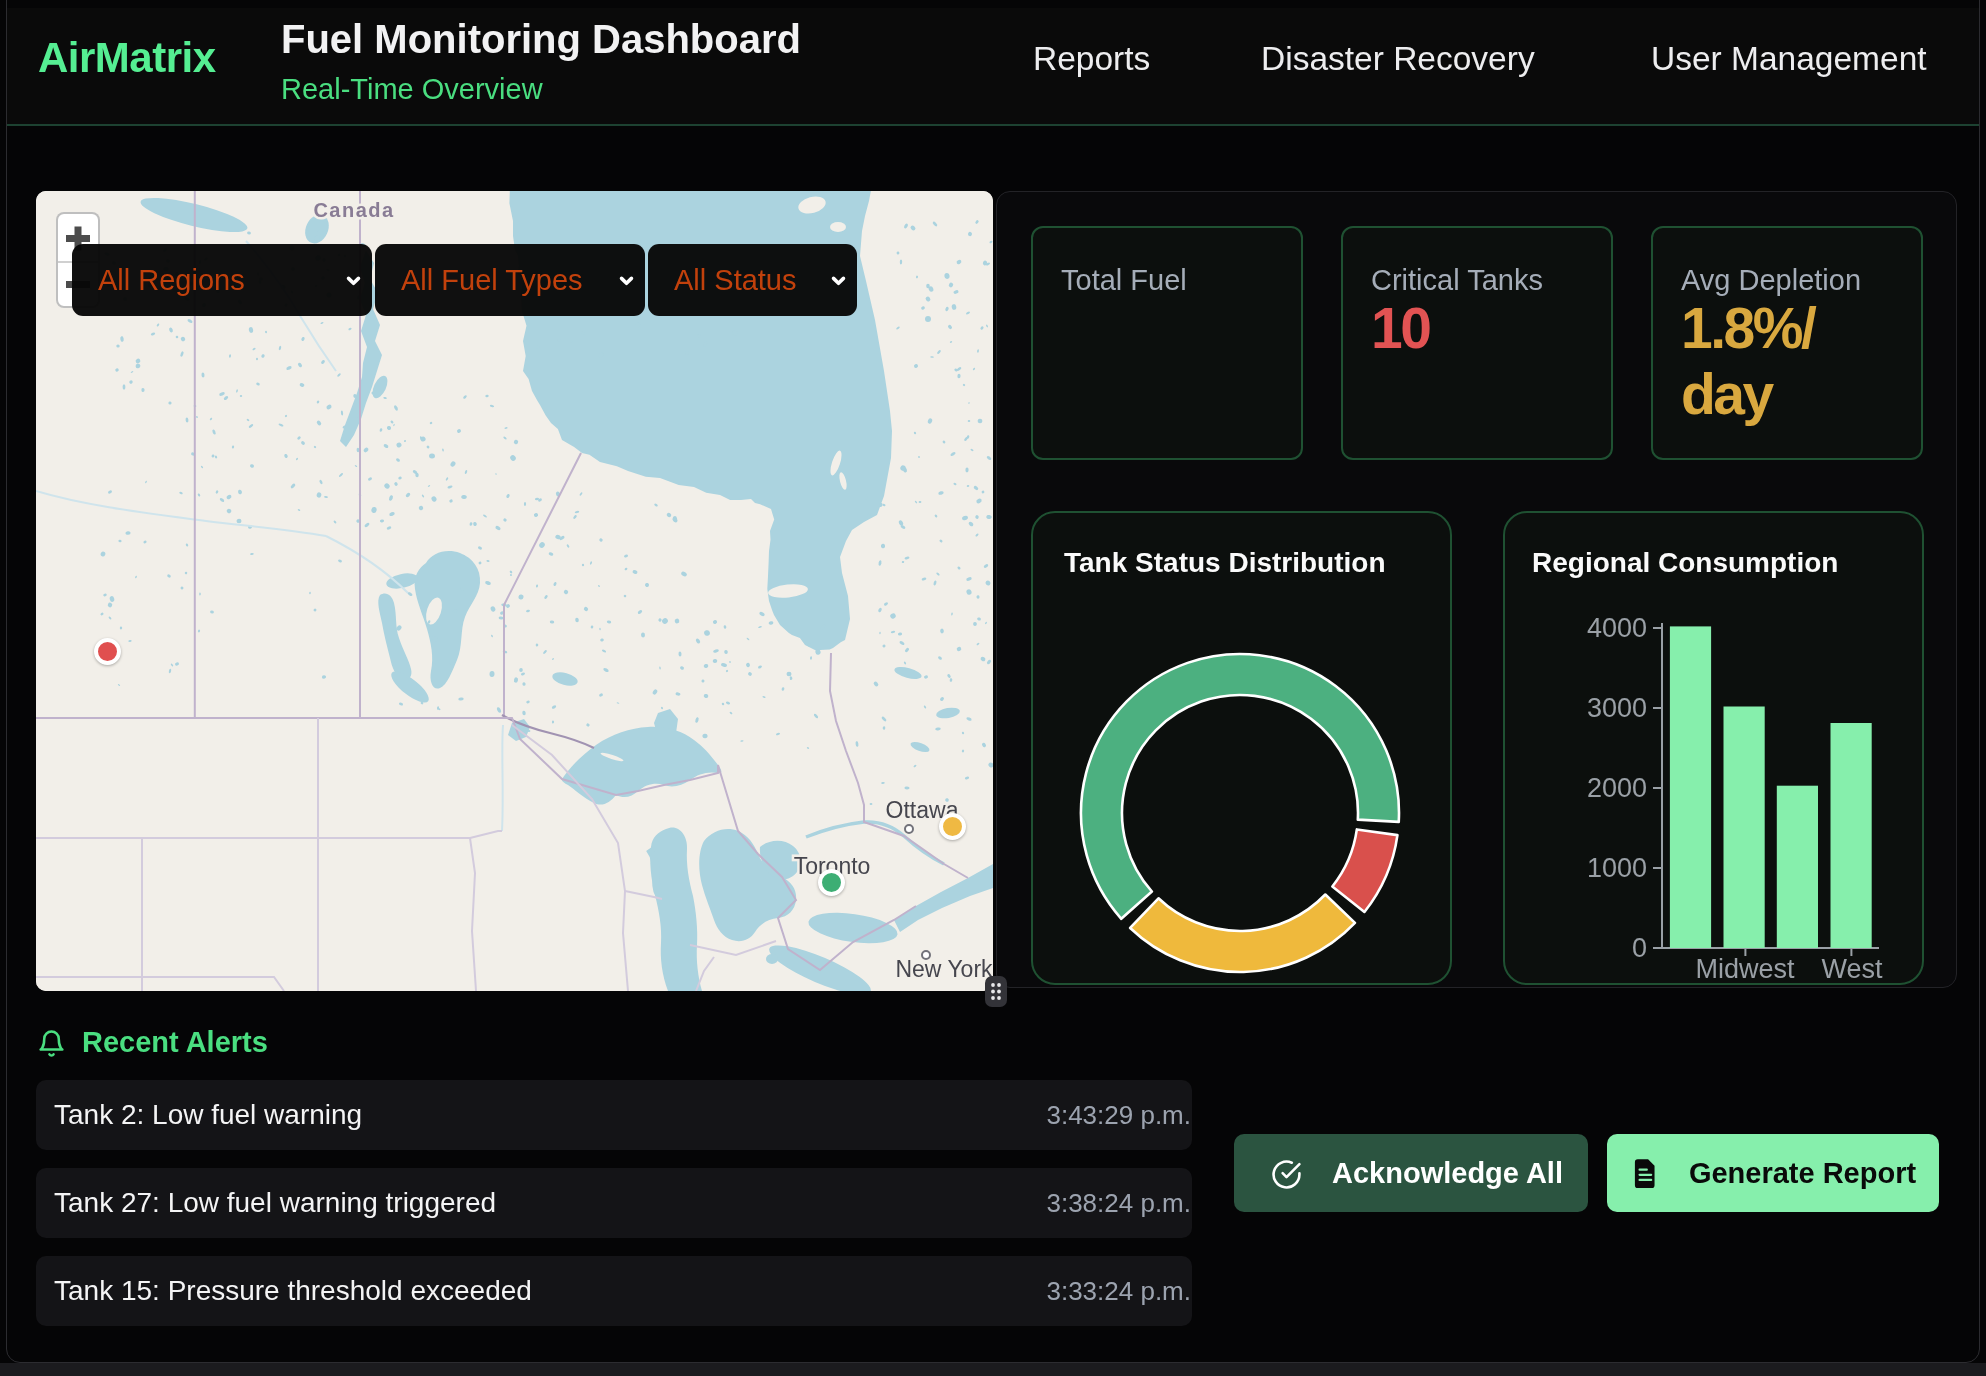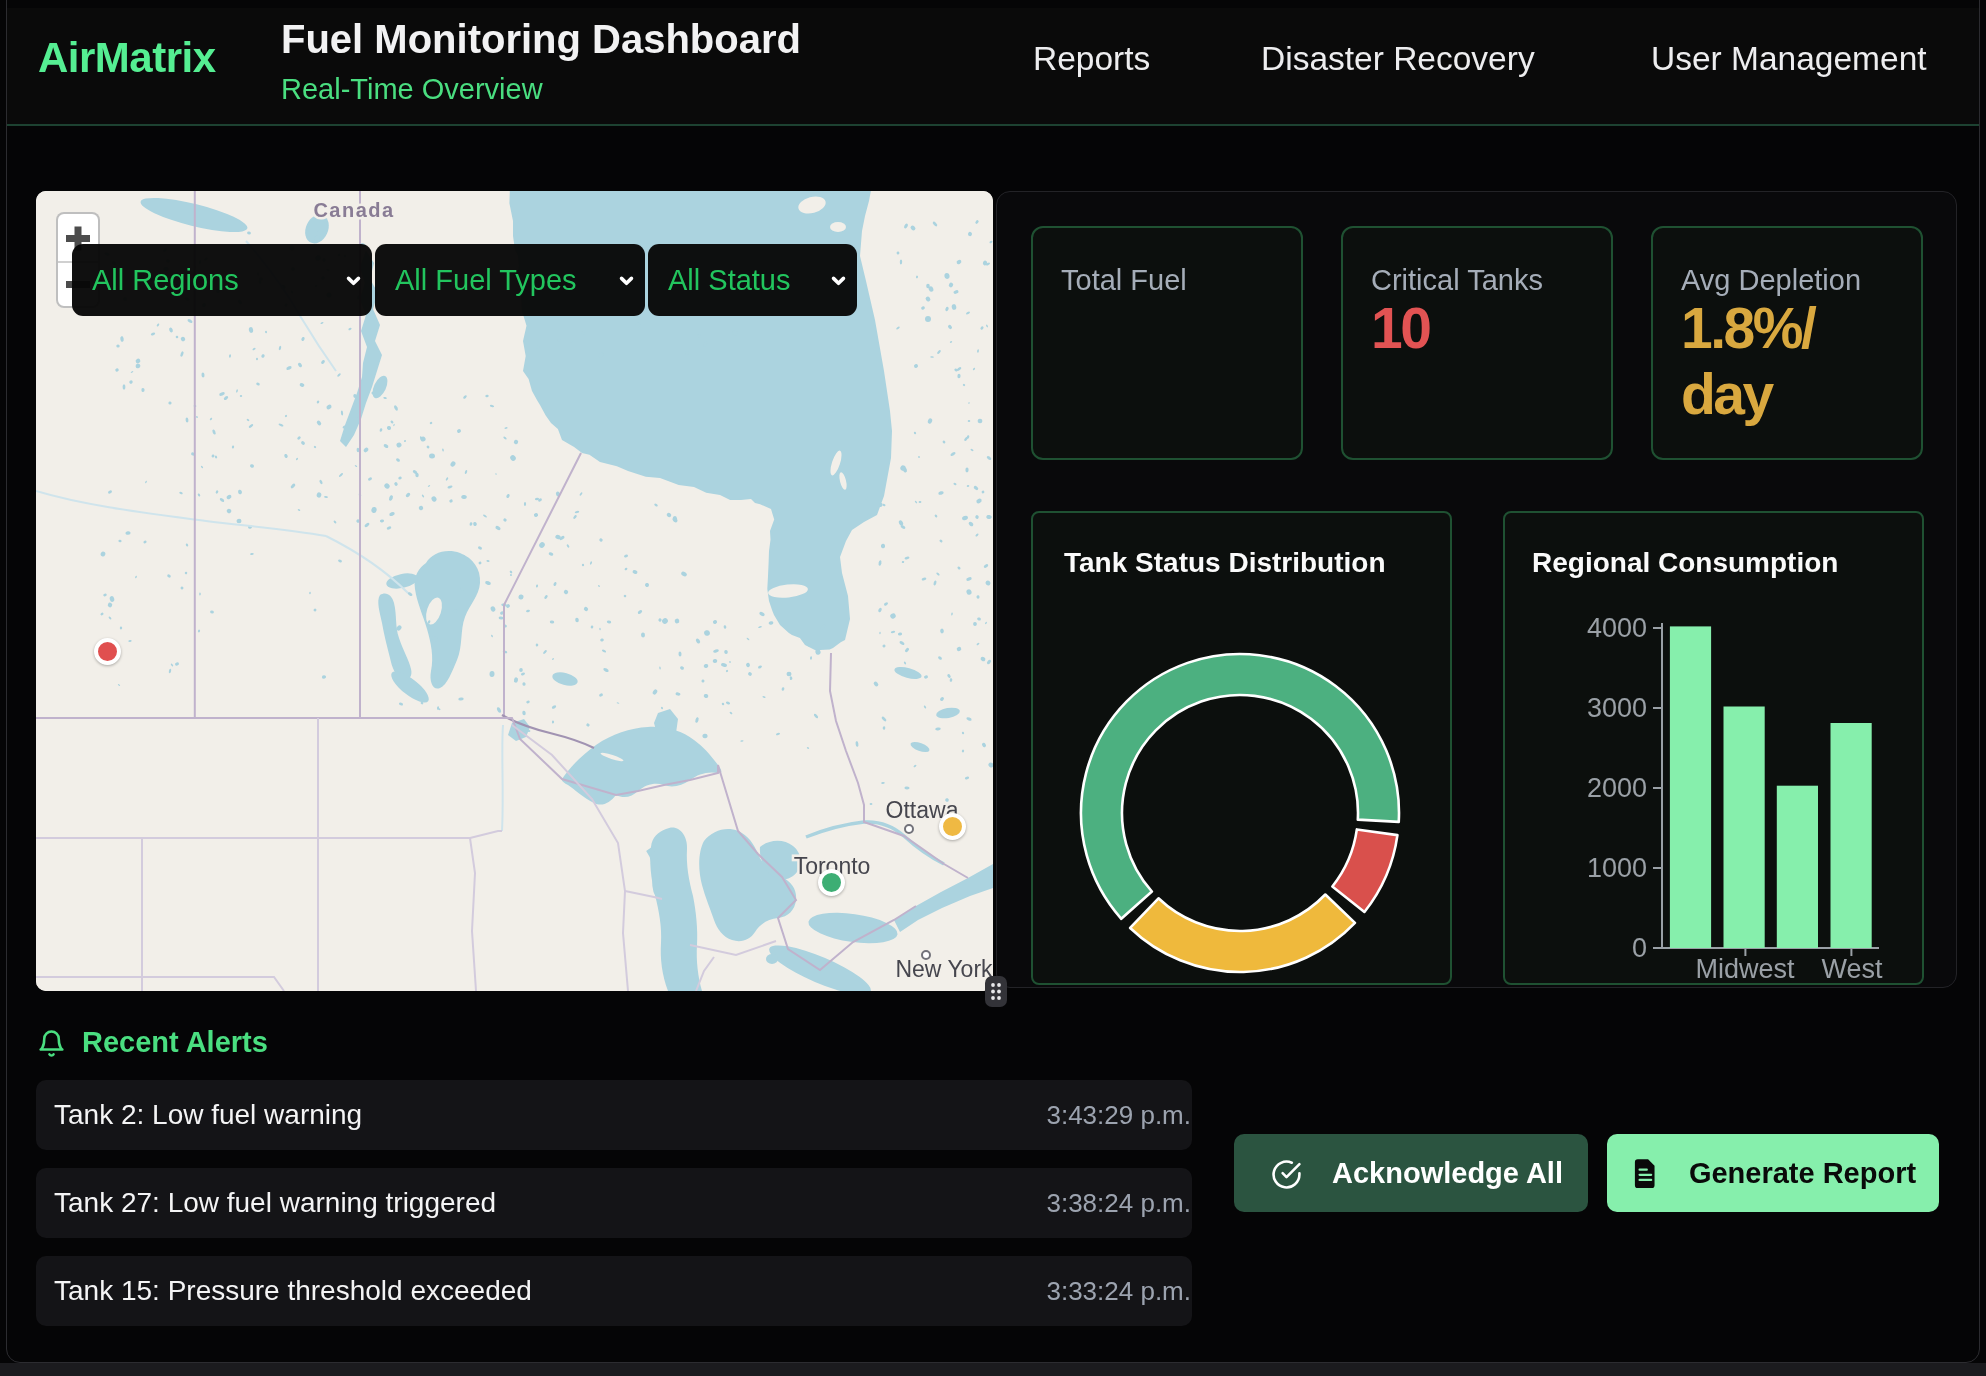--- a/index.html
+++ b/index.html
@@ -6,30 +6,30 @@
   html,body { background:#1b1b1e; }
   body { font-family:"Liberation Sans", sans-serif; }
   .page { will-change:transform; position:relative; width:1986px; height:1376px; overflow:hidden; background:#050506; }
   .abs { position:absolute; }
   .header { position:absolute; left:7px; top:8px; width:1972px; height:118px; background:#0a0a0a; border-bottom:2px solid #1d4231; }
   .logo { position:absolute; left:31px; top:26px; font-size:42px; font-weight:bold; color:#55ee92; letter-spacing:-0.5px;}
   .htitle { position:absolute; left:274px; top:9px; font-size:40px; font-weight:bold; color:#f2f2f3; }
   .hsub { position:absolute; left:274px; top:65px; font-size:29px; color:#4ade80; }
   .nav { position:absolute; top:32px; font-size:33.5px; color:#ededef; }
   .mappanel { position:absolute; left:36px; top:191px; width:957px; height:800px; border-radius:10px; overflow:hidden; background:#f2efe9; }
-  .dd { position:absolute; top:53px; height:72px; background:rgba(6,6,6,0.96); border-radius:11px; color:#22c55e; font-size:29px; font-weight:500; line-height:72px; padding-left:20px; }
+  .dd { position:absolute; top:53px; height:72px; background:rgba(6,6,6,0.96); border-radius:11px; color:#c2410c; font-size:29px; font-weight:500; line-height:72px; padding-left:26px; }
   .dd svg { position:absolute; right:10px; top:28px; }
   .zoomctl { position:absolute; left:20px; top:21px; width:44px; height:96px; background:#fff; border:2px solid rgba(0,0,0,0.25); border-radius:8px; }
   .zoomctl .sep { position:absolute; top:47px; left:0; width:40px; height:2px; background:#d0d0d0; }
   .marker { position:absolute; width:27px; height:27px; border-radius:50%; border:4px solid #fff; box-shadow:0 1px 3px rgba(0,0,0,0.3); }
   .rpanel { position:absolute; left:996px; top:191px; width:961px; height:797px; background:#09090b; border:1px solid #232327; border-radius:14px; overflow:hidden; }
   .scard { position:absolute; top:34px; width:272px; height:234px; background:#0c0f0d; border:2px solid #1f5132; border-radius:12px; padding:38px 24px 0 28px;}
   .scard .lbl { font-size:29px; line-height:28px; color:#a5adb8; margin-bottom:1px;}
   .scard .val { font-size:57px; font-weight:bold; line-height:66px; letter-spacing:-2.5px; }
-  .ccard { position:absolute; top:319px; width:421px; height:474px; background:#0c0f0d; border:2px solid #1f5132; border-radius:8px;padding-left:23px; }
+  .ccard { position:absolute; top:319px; width:421px; height:474px; background:#0c0f0d; border:2px solid #1f5132; border-radius:24px;padding-left:23px; }
   .ctitle { position:absolute; left:31px; top:34px; font-size:28px; font-weight:bold; color:#fafafa; }
   .alerthead { position:absolute; left:82px; top:1026px; font-size:29px; font-weight:bold; color:#4ade80; }
   .arow { position:absolute; left:36px; width:1156px; height:70px; background:#141417; border-radius:10px; font-size:28px; color:#f4f4f5; line-height:70px; padding:0 1px 0 18px; }
   .arow .time { float:right; color:#9ca3af; font-size:26px; }
   .btn { position:absolute; top:1134px; height:78px; border-radius:10px; font-size:29px; font-weight:bold; text-align:center; line-height:78px; }
   .frameline { position:absolute; left:6px; top:-16px; width:1974px; height:1379px; border:1px solid #2c2c30; border-radius:14px; pointer-events:none; }
   .bottomband { position:absolute; left:0; top:1363px; width:1986px; height:13px; background:#1b1b1e; }
 </style>
 </head>
 <body>

